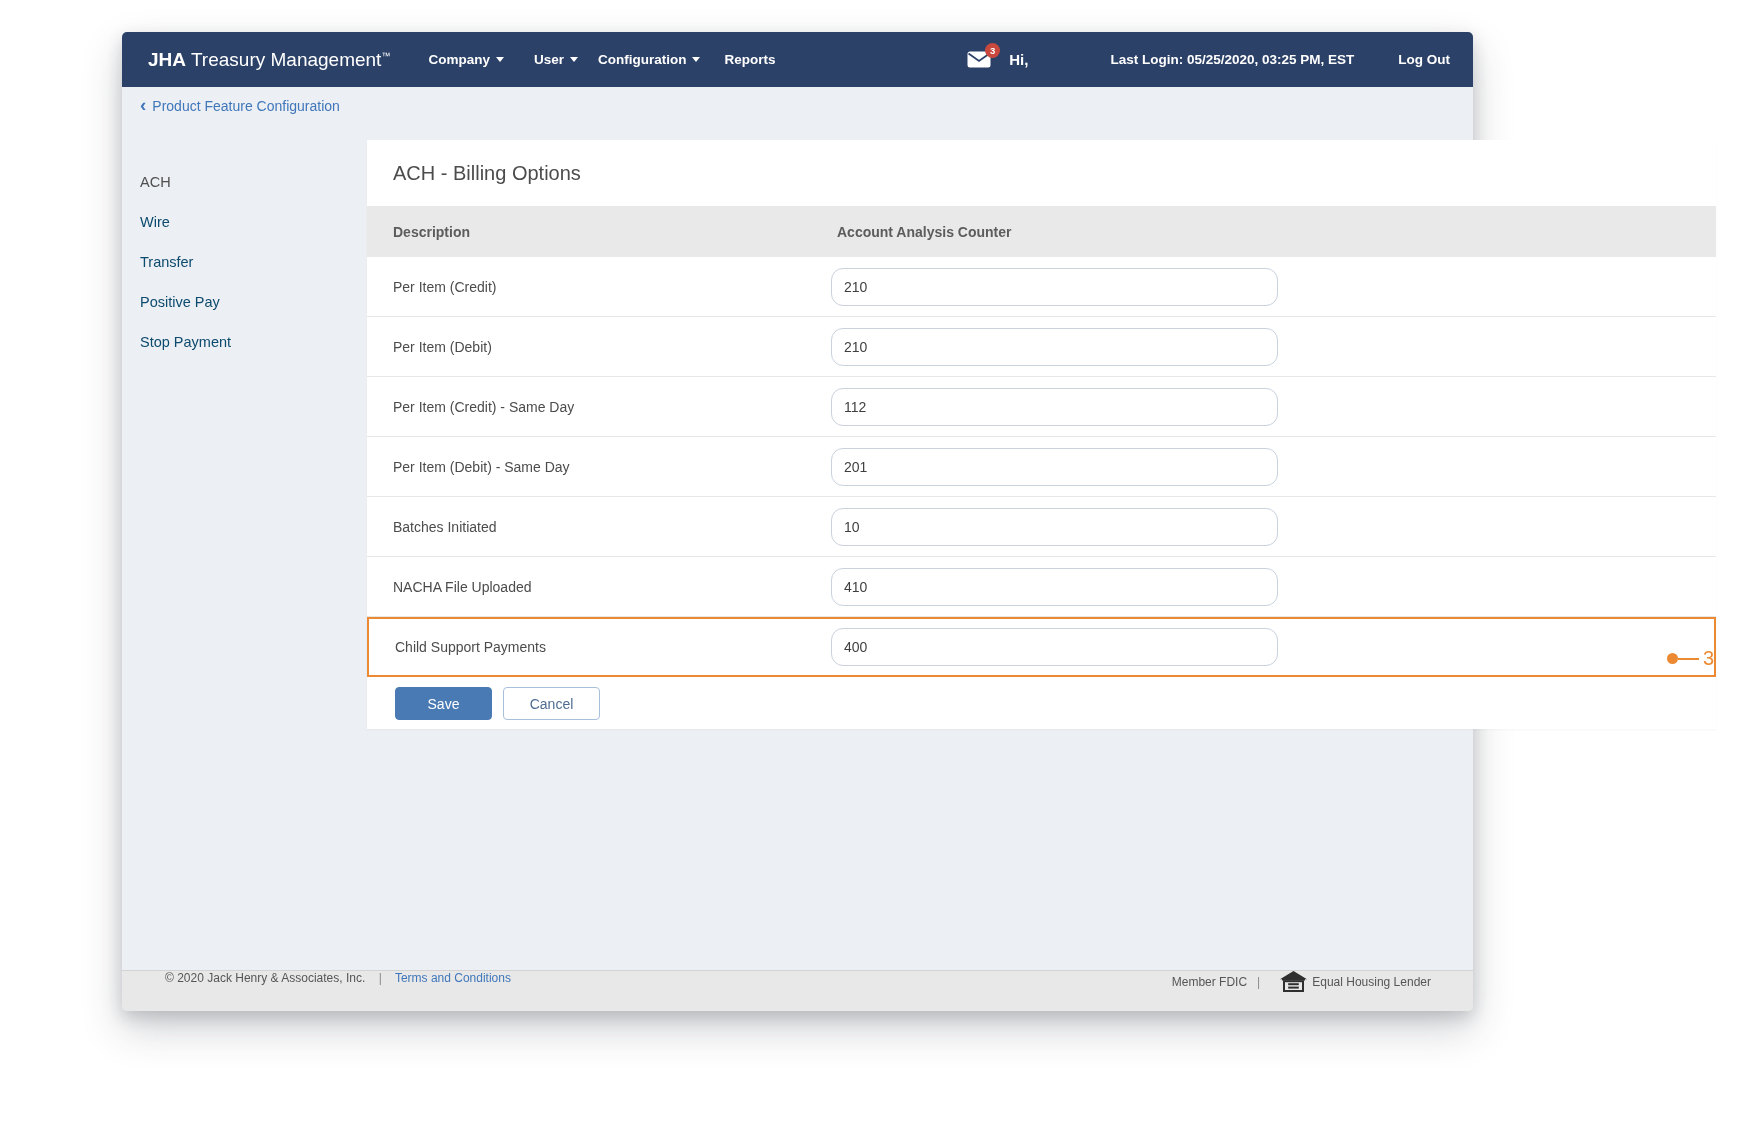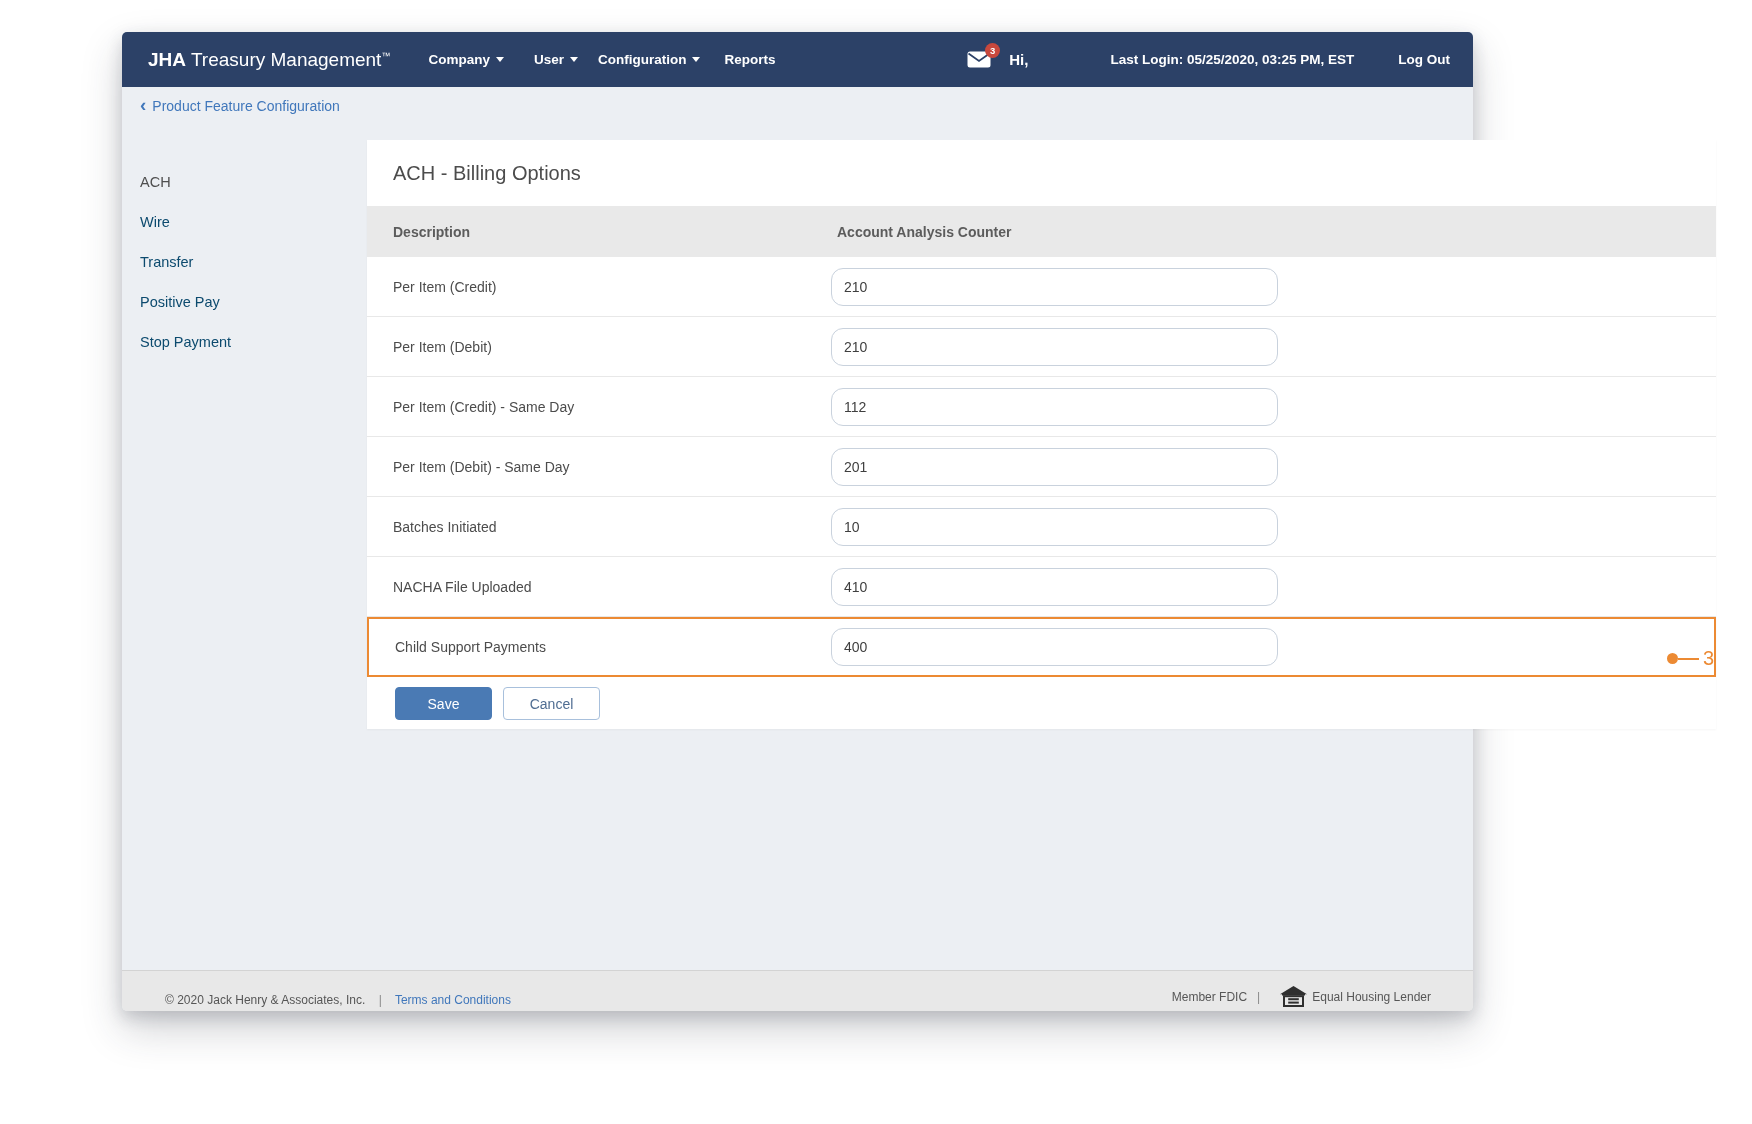--- a/index.html
+++ b/index.html
@@ -78,21 +78,21 @@
 
   .btn-row { display: flex; align-items: center; margin-top: 10px; padding-left: 28px; }
   .btn { height: 33px; width: 97px; border-radius: 4px; font-size: 14px; font-family: "Liberation Sans", sans-serif; cursor: pointer; display: flex; align-items: center; justify-content: center; }
   .btn-save { background: #4a7ab4; border: 1px solid #4a7ab4; color: #ffffff; }
   .btn-cancel { background: #ffffff; border: 1px solid #a8c0dc; color: #4f6d92; margin-left: 11px; }
 
   
   .footer {
     position: absolute; left: 0; bottom: 0; width: 100%; height: 41px;
     background: #e8e8e8; border-top: 1px solid #d3d3d3; border-radius: 0 0 5px 5px;
-    display: flex; align-items: flex-end; justify-content: space-between;
+    display: flex; align-items: flex-start; justify-content: space-between;
     padding: 0 42px 4px 43px; font-size: 12px; color: #565656;
   }
   .footer .sep { margin: 0 10px; color: #8a8a8a; }
   .footer a { color: #4077bb; text-decoration: none; font-size: 12px; }
   .footer-right { display: flex; align-items: center; }
   .eh-icon { margin: 0 5px 0 10px; display: flex; align-items: center; }
 
   
   .callout { position: absolute; left: 1667px; top: 647px; display: flex; align-items: center; }
   .callout .dot { width: 11px; height: 11px; border-radius: 50%; background: #ec8a33; }

